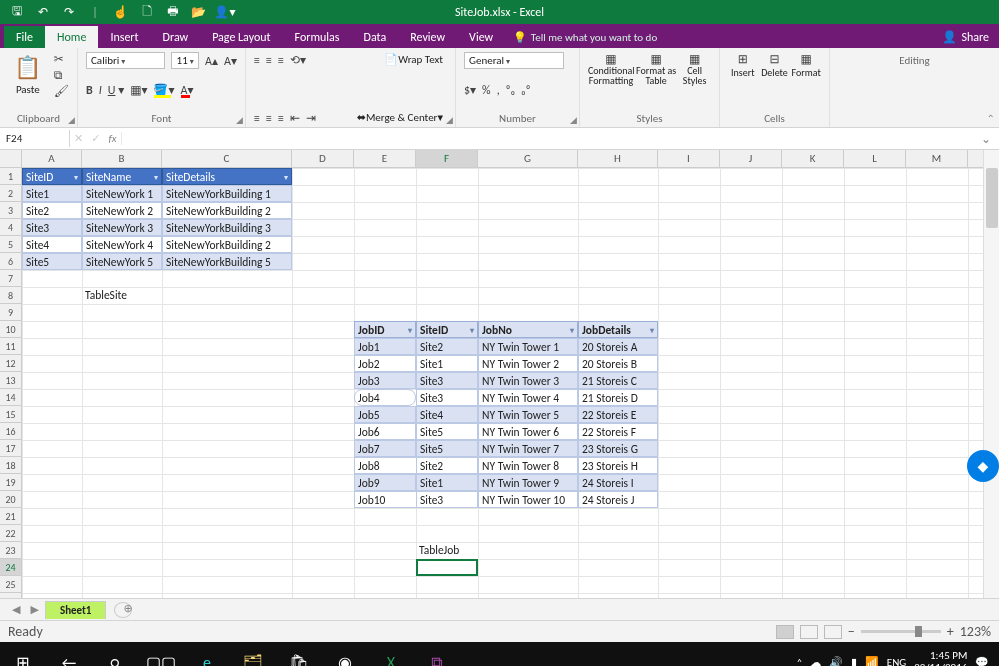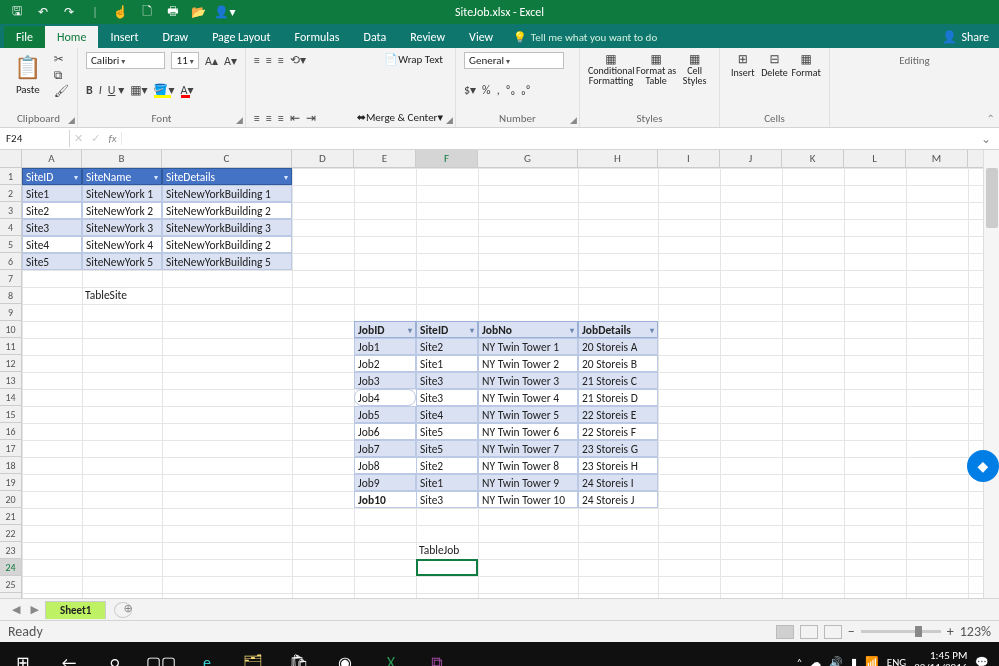--- a/index.html
+++ b/index.html
@@ -7,21 +7,21 @@
   
   
   .titlebar { height:24px; background:#0e7a3d; display:flex; align-items:center; color:#fff; position:relative;}
   .qat { display:flex; align-items:center; gap:4px; padding-left:6px;}
   .qat span { width:22px; height:22px; display:inline-flex; align-items:center; justify-content:center; font-size:12px;}
   .title-center { position:absolute; left:50%; transform:translateX(-50%); font-size:12px; color:#fff;}
   .title-right { margin-left:auto; display:flex; align-items:center; gap:8px; padding-right:6px; font-size:12px;}
   .win-btns span { width:28px; text-align:center; display:inline-block; }
   
   
-  .tabs { height:24px; background:#0f766e; display:flex; align-items:flex-end; padding-left:4px;}
+  .tabs { height:24px; background:#701a75; display:flex; align-items:flex-end; padding-left:4px;}
   .tab { padding:4px 12px; color:#fff; font-size:12px; cursor:pointer;}
   .tab.file { background:#0e7a3d; }
   .tab.active { background:#f3f3f3; color:#0e7a3d; }
   .tellme { color:#d0f0df; font-size:11px; padding:4px 8px; display:flex; align-items:center; gap:4px;}
   .share { margin-left:auto; color:#fff; padding:4px 10px; display:flex; align-items:center; gap:4px;}
   
   
   .ribbon { height:80px; background:#f3f3f3; border-bottom:1px solid #d4d4d4; display:flex; position:relative;}
   .group { border-right:1px solid #e0e0e0; padding:4px 8px 2px 8px; display:flex; flex-direction:column; justify-content:space-between; font-size:11px;}
   .group-label { text-align:center; color:#6a6a6a; font-size:11px; padding-top:2px;}
@@ -387,21 +387,21 @@
         <div class="cell t2-odd t2b" style="left: 456px; top: 272px; width: 100px;">NY Twin Tower 7</div>
         <div class="cell t2-odd t2b" style="left: 556px; top: 272px; width: 80px;">23 Storeis G</div>
         <div class="cell t2-even t2b" style="left: 332px; top: 289px; width: 76px;">Job8</div>
         <div class="cell t2-even t2b" style="left: 394px; top: 289px; width: 62px;">Site2</div>
         <div class="cell t2-even t2b" style="left: 456px; top: 289px; width: 100px;">NY Twin Tower 8</div>
         <div class="cell t2-even t2b" style="left: 556px; top: 289px; width: 80px;">23 Storeis H</div>
         <div class="cell t2-odd t2b" style="left: 332px; top: 306px; width: 62px;">Job9</div>
         <div class="cell t2-odd t2b" style="left: 394px; top: 306px; width: 62px;">Site1</div>
         <div class="cell t2-odd t2b" style="left: 456px; top: 306px; width: 100px;">NY Twin Tower 9</div>
         <div class="cell t2-odd t2b" style="left: 556px; top: 306px; width: 80px;">24 Storeis I</div>
-        <div class="cell t2-even t2b" style="left: 332px; top: 323px; width: 74px; font-weight: bold;">Job10</div>
+        <div class="cell t2-even t2b" style="left: 332px; top: 323px; width: 74px;">Job10</div>
         <div class="cell t2-even t2b" style="left: 394px; top: 323px; width: 62px;">Site3</div>
         <div class="cell t2-even t2b" style="left: 456px; top: 323px; width: 100px;">NY Twin Tower 10</div>
         <div class="cell t2-even t2b" style="left: 556px; top: 323px; width: 80px;">24 Storeis J</div>
         <div class="cell " style="left: 394px; top: 374px; width: 62px;">TableJob</div>
         <div class="cell active-cell" style="left: 394px; top: 391px; width: 62px; height: 17px; z-index: 5;"></div>
       </div>
   </div>
   <div class="vscroll">
       <div class="thumb"></div>
     </div>

